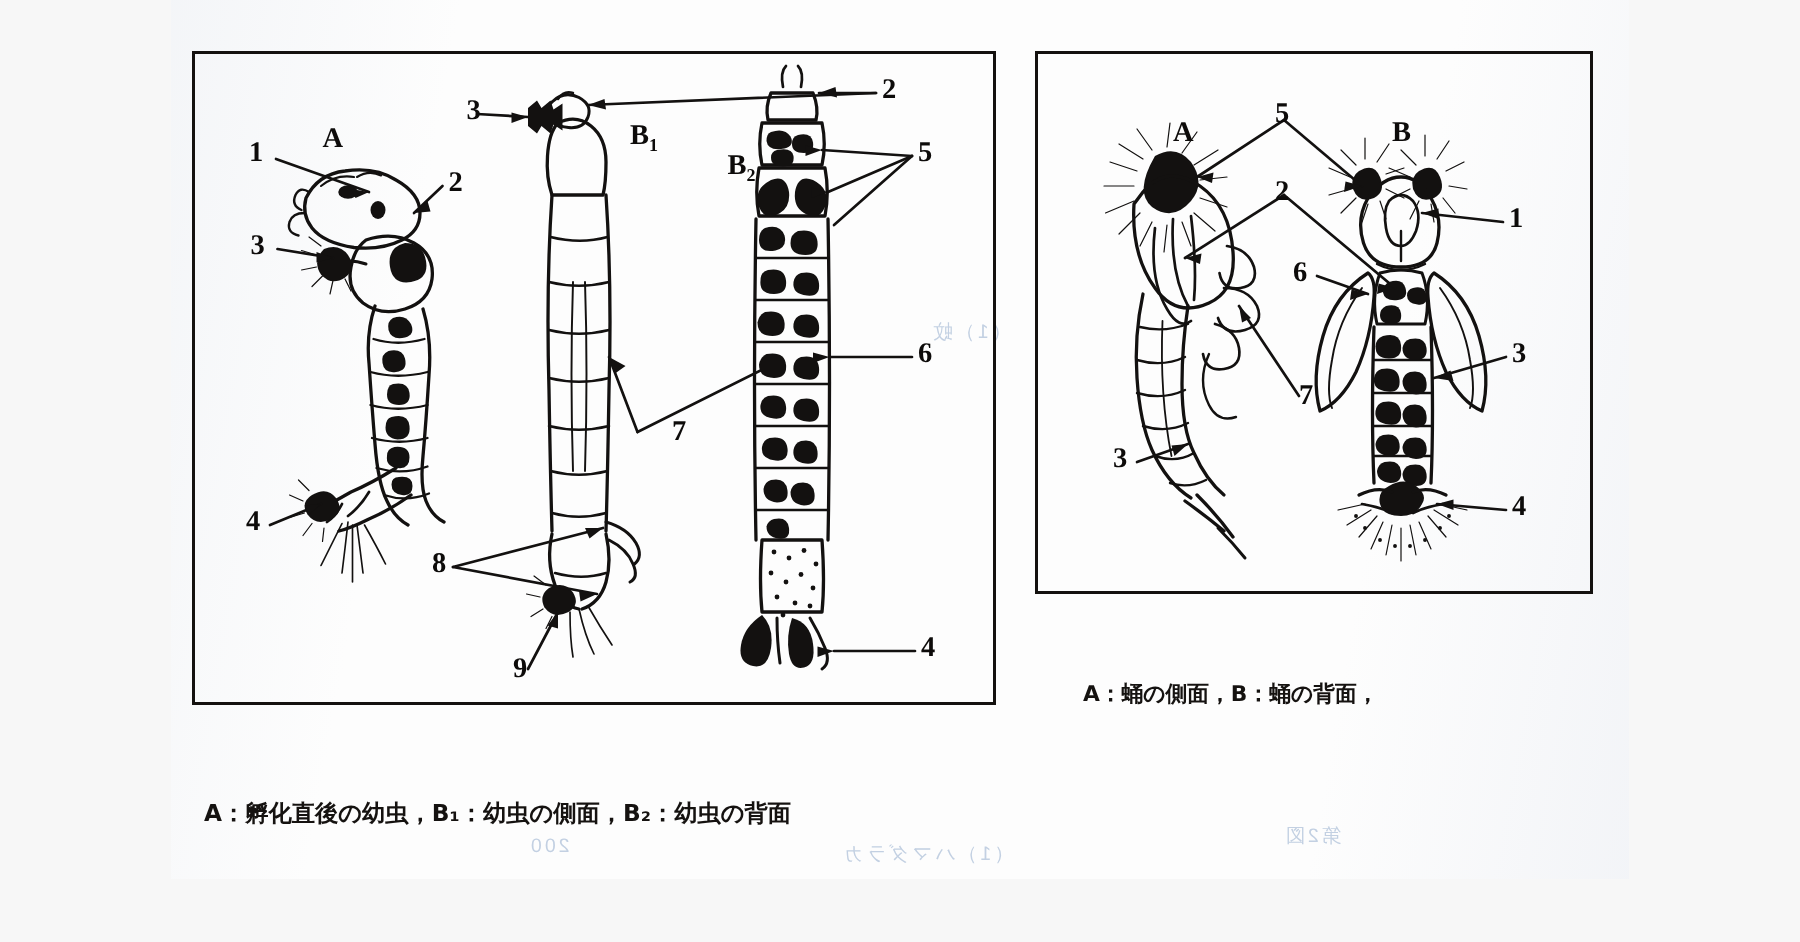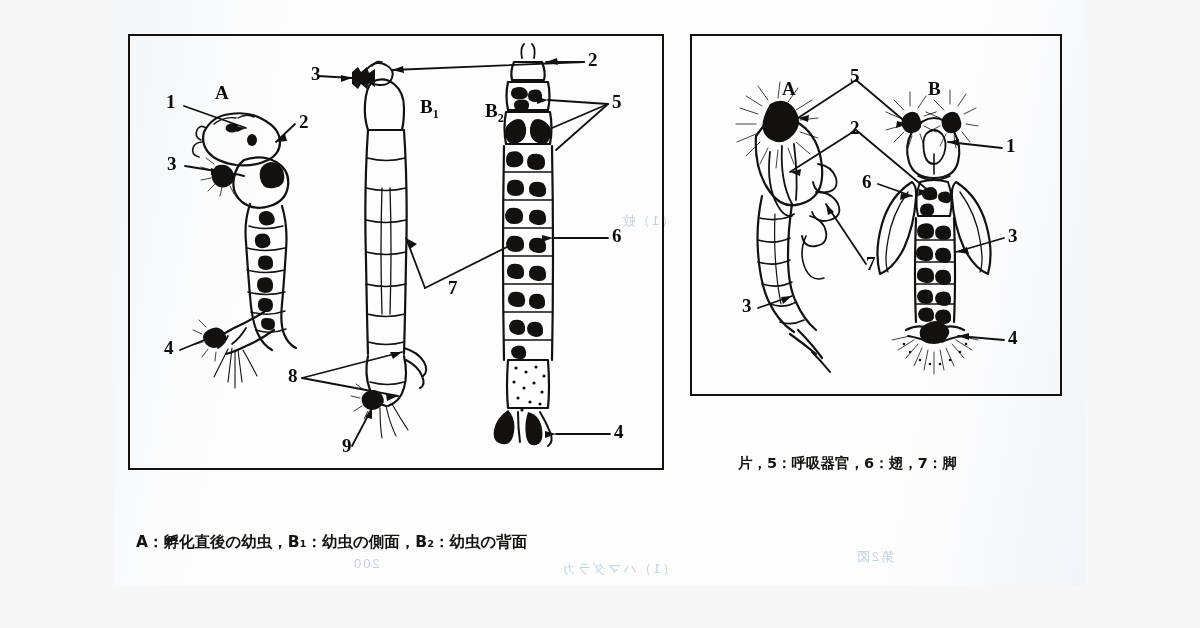--- a/index.html
+++ b/index.html
@@ -418,21 +418,21 @@
       <path class="lead" d="M1004,238 L956,252"></path>
       <path class="ink" d="M956,252 l11,-5 l2,7 Z"></path>
       <path class="lead" d="M866,264 L826,204"></path>
       <path class="ink" d="M826,204 l2,11 l6,-3 Z"></path>
       <path class="lead" d="M1004,340 L958,336"></path>
       <path class="ink" d="M958,336 l11,-3 l0,7 Z"></path>
     </g>
   </svg>
 
   <div class="partlabel" style="left:215px;top:82px;">A</div>
-  <div class="partlabel" style="left:420px;top:96px;"><span>B</span><sub>1</sub></div>
+  <div class="partlabel" style="left:420px;top:80px;"><span>B</span><sub>1</sub></div>
   <div class="partlabel" style="left:485px;top:100px;"><span>B</span><sub>2</sub></div>
   <div class="partlabel" style="left:782px;top:78px;">A</div>
   <div class="partlabel" style="left:928px;top:78px;">B</div>
 
   <div class="callout" style="left:166px;top:92px;">1</div>
   <div class="callout" style="left:299px;top:112px;">2</div>
   <div class="callout" style="left:167px;top:154px;">3</div>
   <div class="callout" style="left:164px;top:338px;">4</div>
 
   <div class="callout" style="left:311px;top:64px;">3</div>
@@ -454,16 +454,16 @@
   <div class="callout" style="left:866px;top:254px;">7</div>
   <div class="callout" style="left:1008px;top:328px;">4</div>
 
   <div class="caption" id="caption-left">
     <span class="cap-ln">A：孵化直後の幼虫，B₁：幼虫の側面，B₂：幼虫の背面</span>
     
     
   </div>
 
   <div class="caption" id="caption-right">
-    <span class="cap-ln cap-ind">片，5：呼吸器官，6：翅，7：脚</span>
+    <span class="cap-ln">A：蛹の側面，B：蛹の背面，</span>
   </div>
 
 </div>
 
 </body></html>

